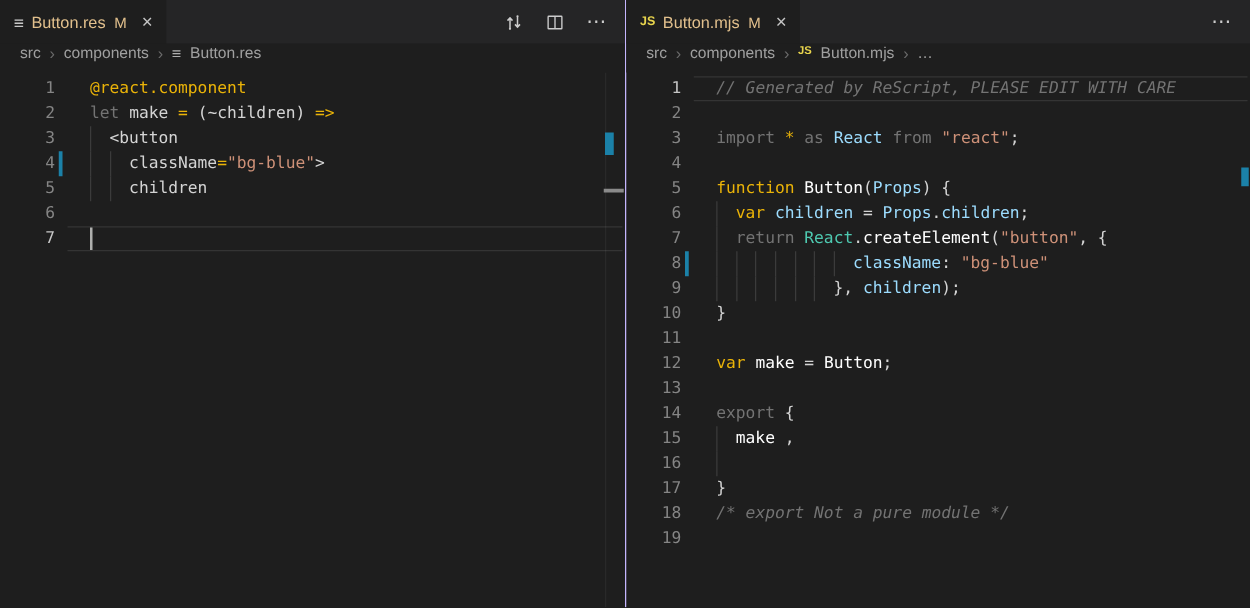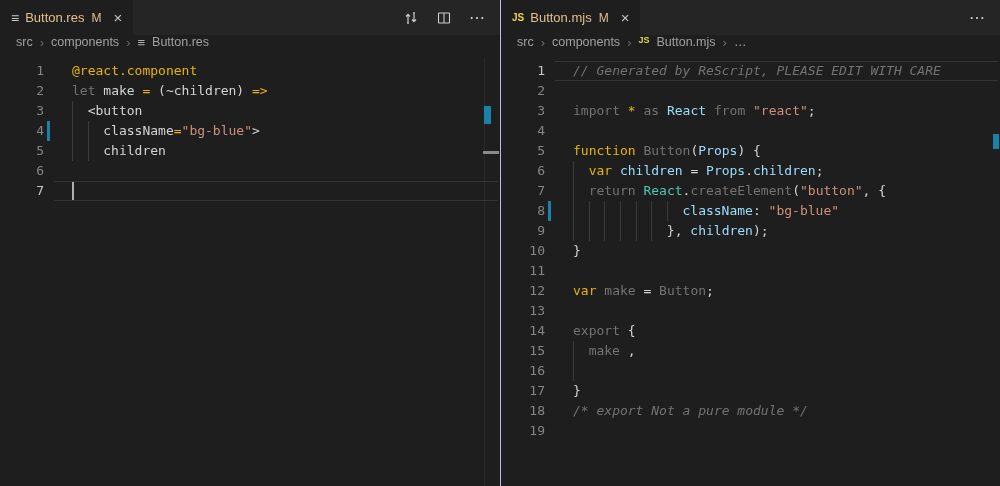--- a/index.html
+++ b/index.html
@@ -40,21 +40,21 @@
   .dec{width:10px;flex:none;position:relative;}
   .gitbar{position:absolute;left:3px;top:0;width:3px;height:100%;background:#1b81a8;}
   .ct{white-space:pre;padding-left:18px;color:#d4d4d4;}
   .ig{display:inline-block;width:2ch;height:20px;vertical-align:top;border-left:1px solid #3b3b3b;}
   .caret{position:absolute;top:1px;width:2px;height:18px;background:#aeafad;}
 
   .tk-d{color:#d4d4d4;}
   .tk-k{color:#eab308;}
   .tk-p{color:#737373;}
   .tk-s{color:#ce9178;}
-  .tk-f{color:#737373;}
+  .tk-f{color:#ffffff;}
   .tk-v{color:#9cdcfe;}
   .tk-n{color:#4ec9b0;}
   .tk-c{color:#737373;font-style:italic;}
 
   
   .ovr-lane{position:absolute;top:0;bottom:0;right:15px;width:1px;background:rgba(255,255,255,.05);}
   .ovr-mod-left{position:absolute;right:9px;top:48px;width:7px;height:18px;background:#1b81a8;}
   .ovr-cur-left{position:absolute;right:1px;top:93px;width:16px;height:3px;background:#8a8a8a;}
   .ovr-mod-right{position:absolute;right:1px;top:76px;width:6px;height:15px;background:#1b81a8;}
 

